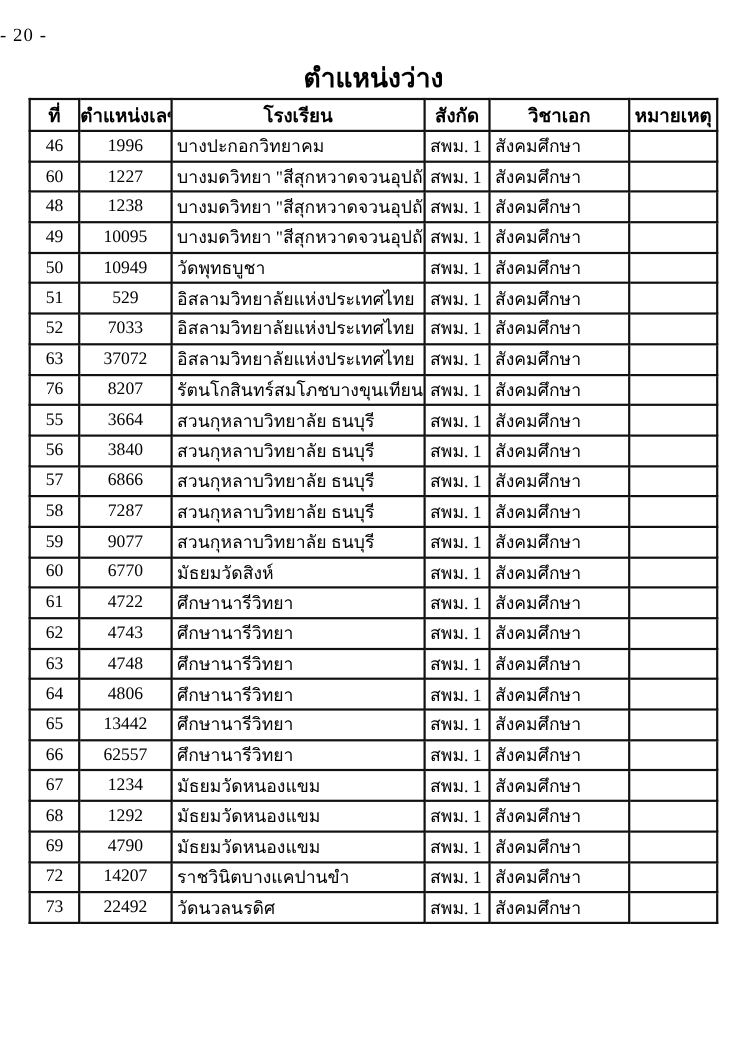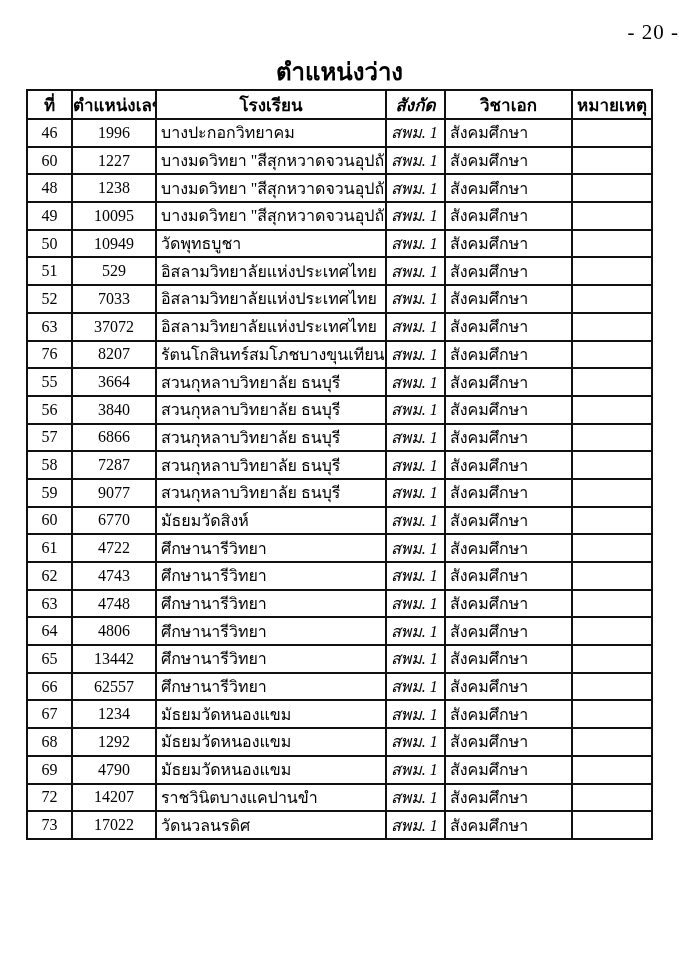--- a/index.html
+++ b/index.html
@@ -11,25 +11,24 @@
   }
   .page {
     width: 679px;
     height: 960px;
     background: #ffffff;
     box-sizing: border-box;
     padding-top: 24px;
     overflow: hidden;
   }
   .page-number {
-    text-align: right;
-    font-size: 21px;
+    text-align: left;
+    font-size: 17px;
     line-height: 16px;
     letter-spacing: 1px;
-    margin-left: 16px;
   }
   .doc-title {
     text-align: center;
     font-weight: bold;
     font-size: 24px;
     line-height: 22px;
     margin-top: 21px;
   }
   table.vacancy-table {
     border-collapse: collapse;
@@ -48,21 +47,21 @@
     white-space: nowrap;
   }
   .vacancy-table th {
     font-weight: bold;
     font-size: 17px;
     text-align: center;
   }
   .col-0 { width: 43px;  text-align: center; }
   .col-1 { width: 82px;  text-align: center; }
   .col-2 { width: 228px; text-align: left; }
-  .col-3 { width: 57px;  text-align: left; font-style: italic; }
+  .col-3 { width: 57px;  text-align: left; }
   .col-4 { width: 125px; text-align: left; }
   .col-5 { width: 78px; }
   td.col-2, td.col-3, td.col-4 { padding-left: 4px; }
 </style>
 </head>
 <body>
 
 <div class="page">
   <div class="page-number">- 20 -</div>
 
@@ -275,21 +274,21 @@
         <tr>
           <td class="col-0">72</td>
           <td class="col-1">14207</td>
           <td class="col-2">ราชวินิตบางแคปานขำ</td>
           <td class="col-3">สพม. 1</td>
           <td class="col-4">สังคมศึกษา</td>
           <td class="col-5"></td>
         </tr>
         <tr>
           <td class="col-0">73</td>
-          <td class="col-1">17022</td>
+          <td class="col-1">22492</td>
           <td class="col-2">วัดนวลนรดิศ</td>
           <td class="col-3">สพม. 1</td>
           <td class="col-4">สังคมศึกษา</td>
           <td class="col-5"></td>
         </tr>
       </tbody>
   </table>
 </div>
 
 </body></html>

